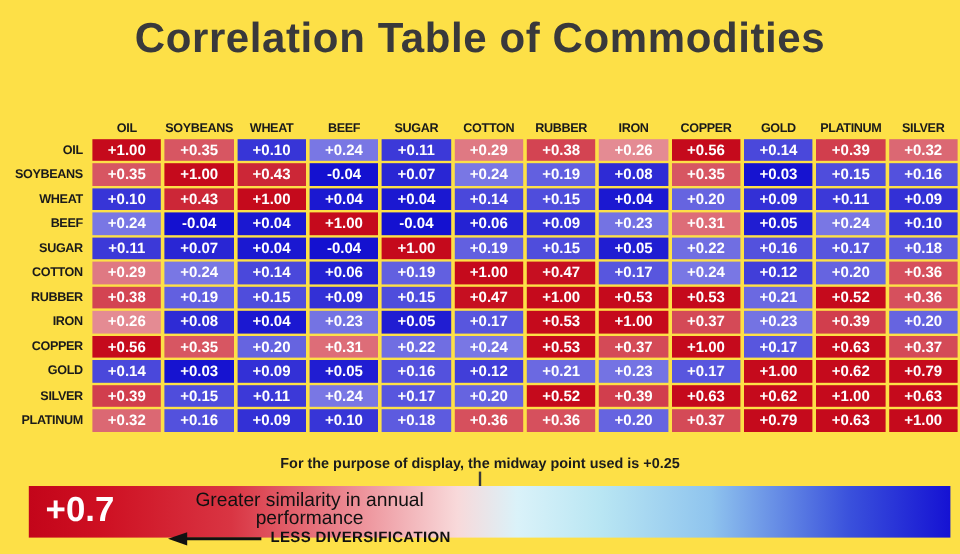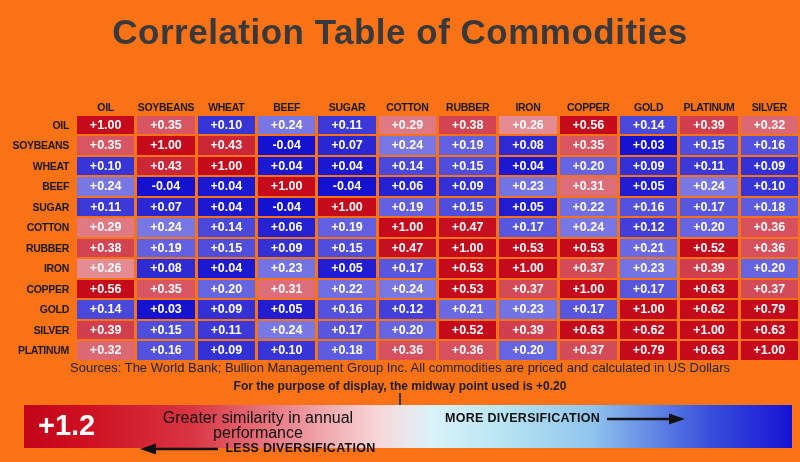--- a/index.html
+++ b/index.html
@@ -1,17 +1,17 @@
 <!DOCTYPE html>
 <html><head>
 <meta charset="utf-8">
 <style>
   html,body{margin:0;padding:0;background:#fcfcfc;}
   .page{position:relative;width:800px;height:462px;overflow:hidden;
-        font-family:"Liberation Sans",sans-serif;background:#f97316;}
+        font-family:"Liberation Sans",sans-serif;background:#fde047;}
   .title{position:absolute;top:12px;left:0;width:100%;text-align:center;
          font-size:35px;font-weight:bold;color:#39393b;letter-spacing:.5px;}
   .subtitle{position:absolute;top:55px;left:0;width:100%;text-align:center;
             font-size:21px;font-weight:bold;color:#39393b;}
   .matrix{position:absolute;top:95px;left:2px;width:796px;
           display:grid;grid-template-columns:72px repeat(12,1fr);
           grid-auto-rows:18.5px;column-gap:3px;row-gap:2px;}
   .matrix .col-header{height:13px;line-height:13px;text-align:center;
           font-size:10.5px;font-weight:bold;color:#1a1a1a;letter-spacing:-.3px;align-self:end;}
   .matrix .corner{height:13px;}
@@ -213,47 +213,37 @@
       <div class="cell" style="background: rgb(93, 91, 223);">+0.18</div>
       <div class="cell" style="background: rgb(214, 80, 93);">+0.36</div>
       <div class="cell" style="background: rgb(214, 80, 93);">+0.36</div>
       <div class="cell" style="background: rgb(102, 100, 224);">+0.20</div>
       <div class="cell" style="background: rgb(212, 74, 87);">+0.37</div>
       <div class="cell" style="background: rgb(197, 10, 28);">+0.79</div>
       <div class="cell" style="background: rgb(197, 10, 28);">+0.63</div>
       <div class="cell" style="background: rgb(197, 10, 28);">+1.00</div>
     </div>
 
-  <div class="sources">Sources: The World Bank; Bullion Management Group Inc.   All commodities are priced and calculated in US Dollars</div>
-  <div class="midway-note">For the purpose of display, the midway point used is +0.20</div>
+  <div class="midway-note">For the purpose of display, the midway point used is +0.25</div>
   <div class="connector"></div>
 
   <div class="legend-bar">
-    <div class="legend-plus">+1.2</div>
+    <div class="legend-plus">+0.7</div>
 
     <div class="legend-text legend-left">
       <div class="l1">Greater similarity in annual performance</div>
       <div class="l2">
         <span>
           <svg class="arrow" width="78" height="12" viewBox="0 0 78 12">
             <line x1="14" y1="6" x2="78" y2="6" stroke="#111" stroke-width="2.4"></line>
             <polygon points="0,6 16,0.5 16,11.5" fill="#111"></polygon>
           </svg>
         </span>
         <span>LESS DIVERSIFICATION</span>
       </div>
     </div>
 
 
     <div class="legend-text legend-right">
-      <div class="l2">
-        <span>MORE DIVERSIFICATION</span>
-        <span>
-          <svg class="arrow" width="78" height="12" viewBox="0 0 78 12">
-            <line x1="0" y1="6" x2="64" y2="6" stroke="#111" stroke-width="2.4"></line>
-            <polygon points="78,6 62,0.5 62,11.5" fill="#111"></polygon>
-          </svg>
-        </span>
-      </div>
     </div>
 
   </div>
 </div>
 
 </body></html>

